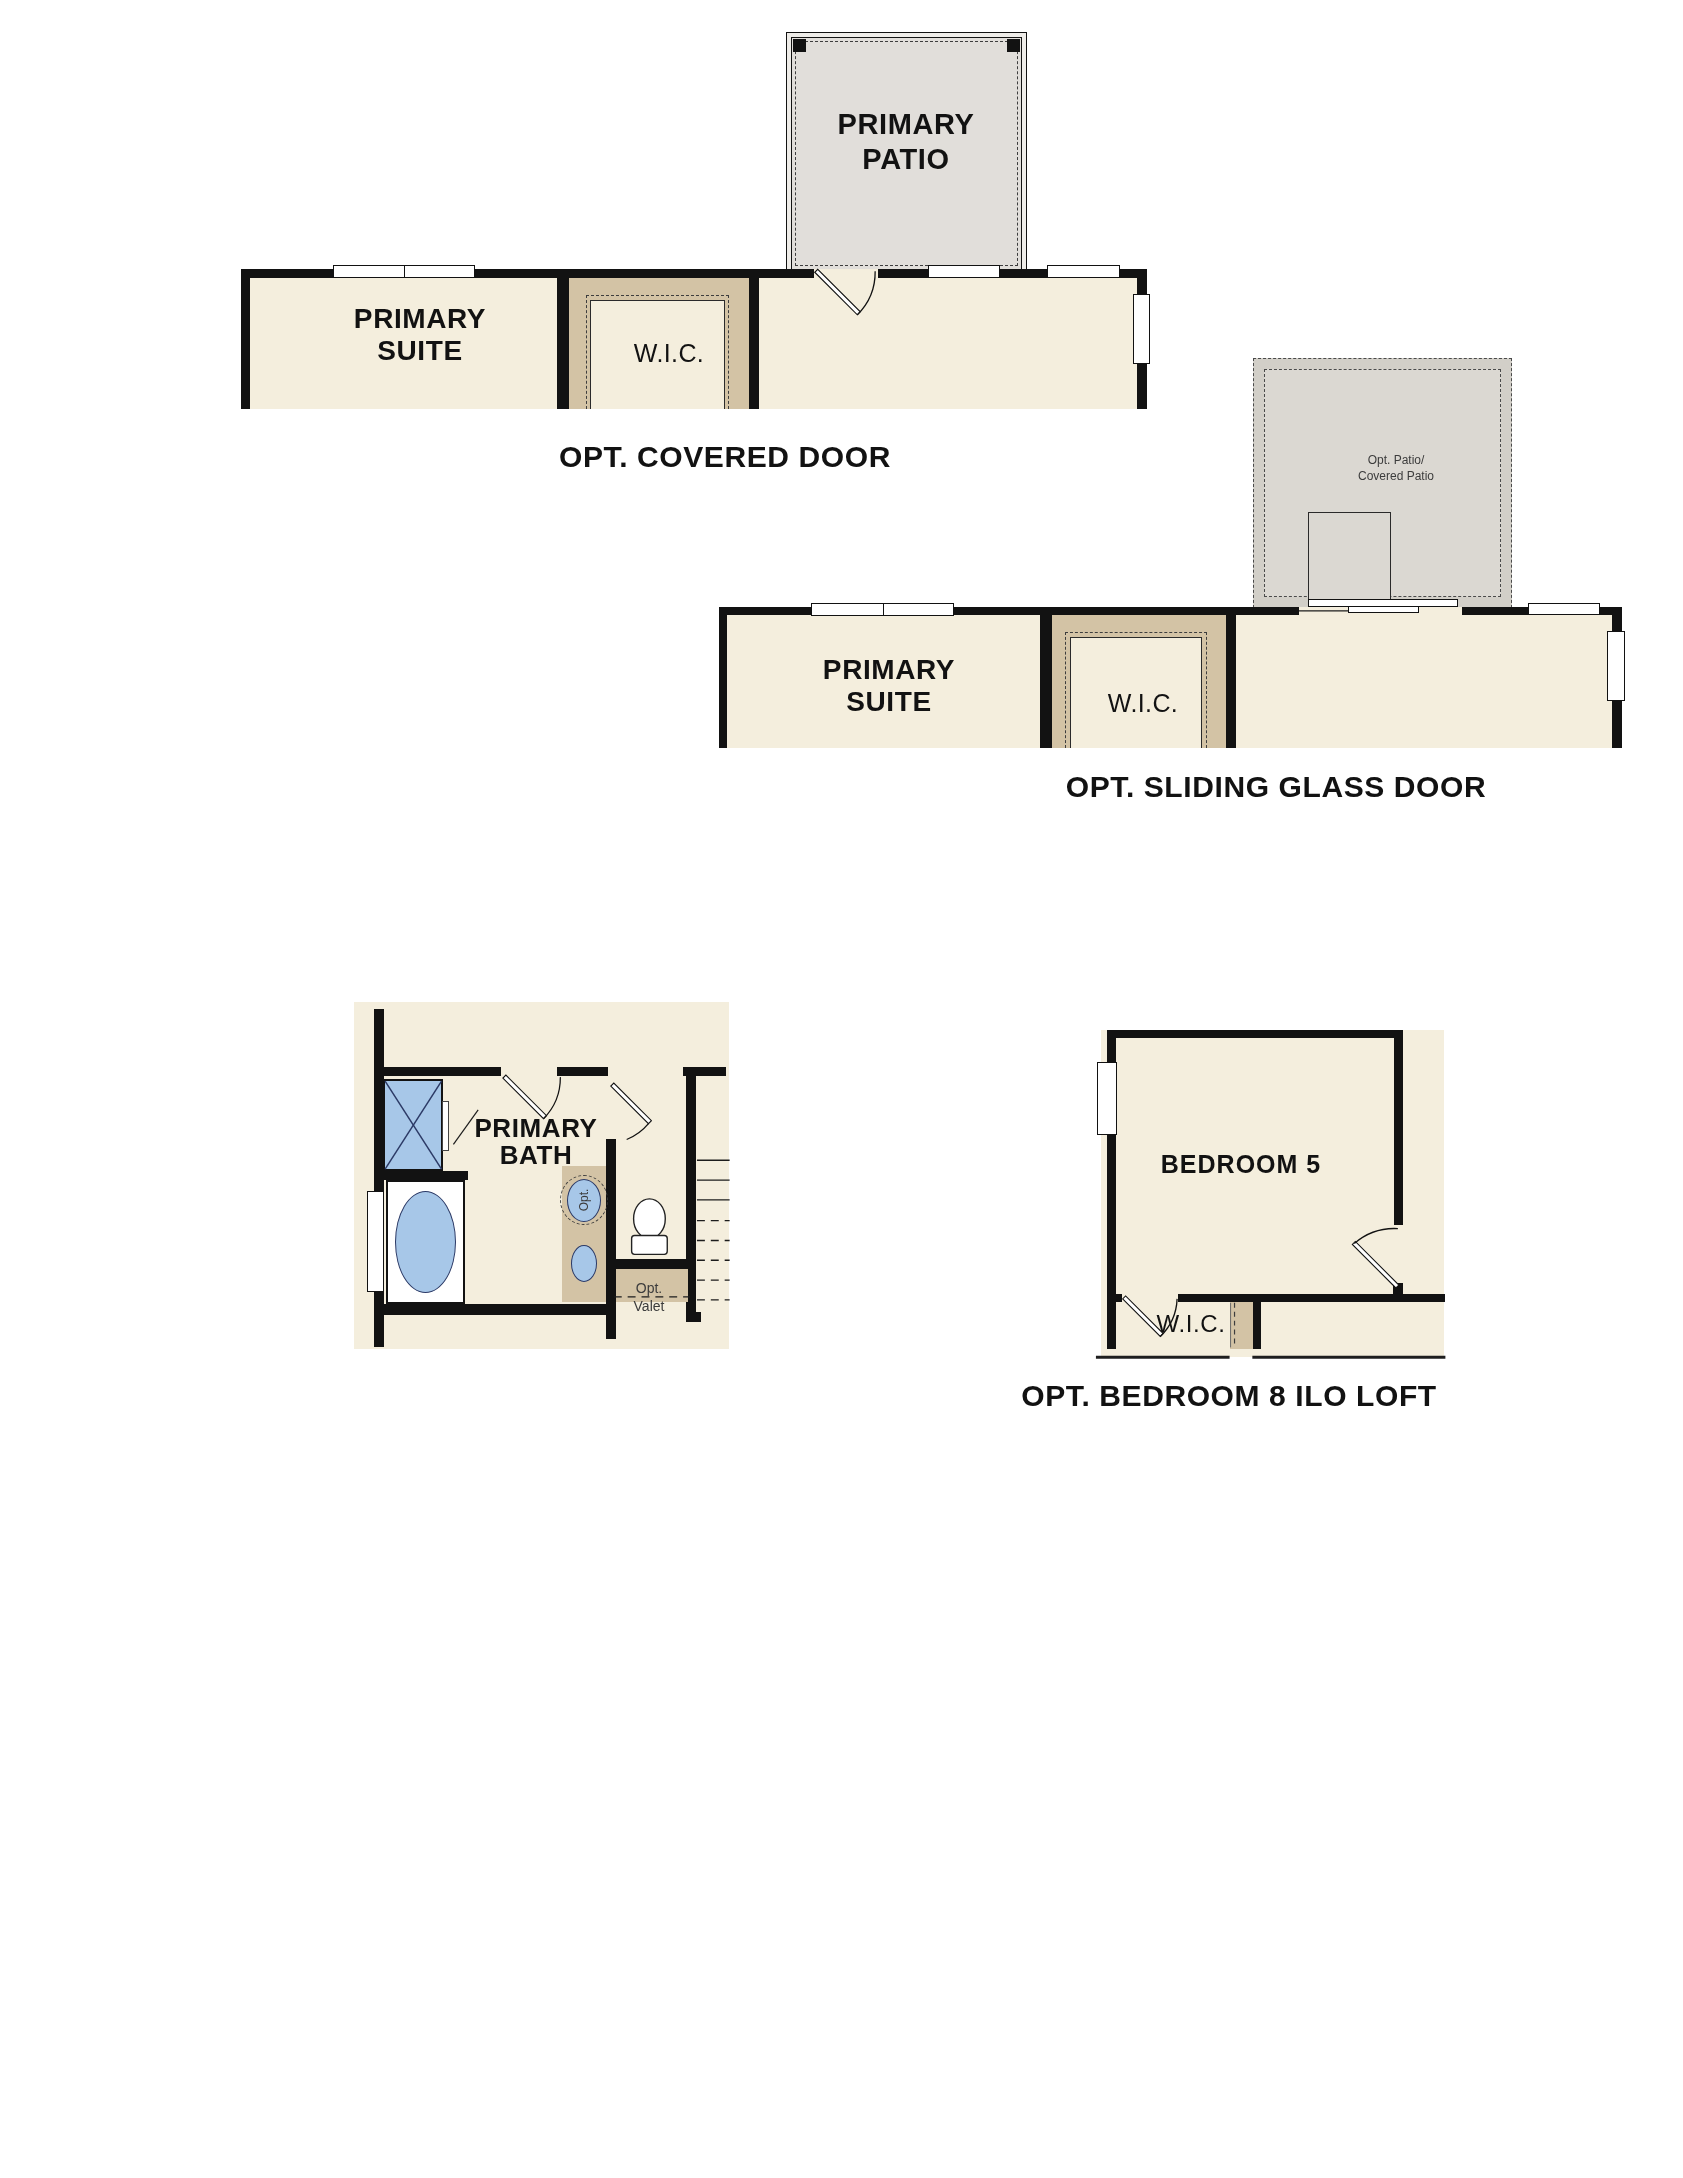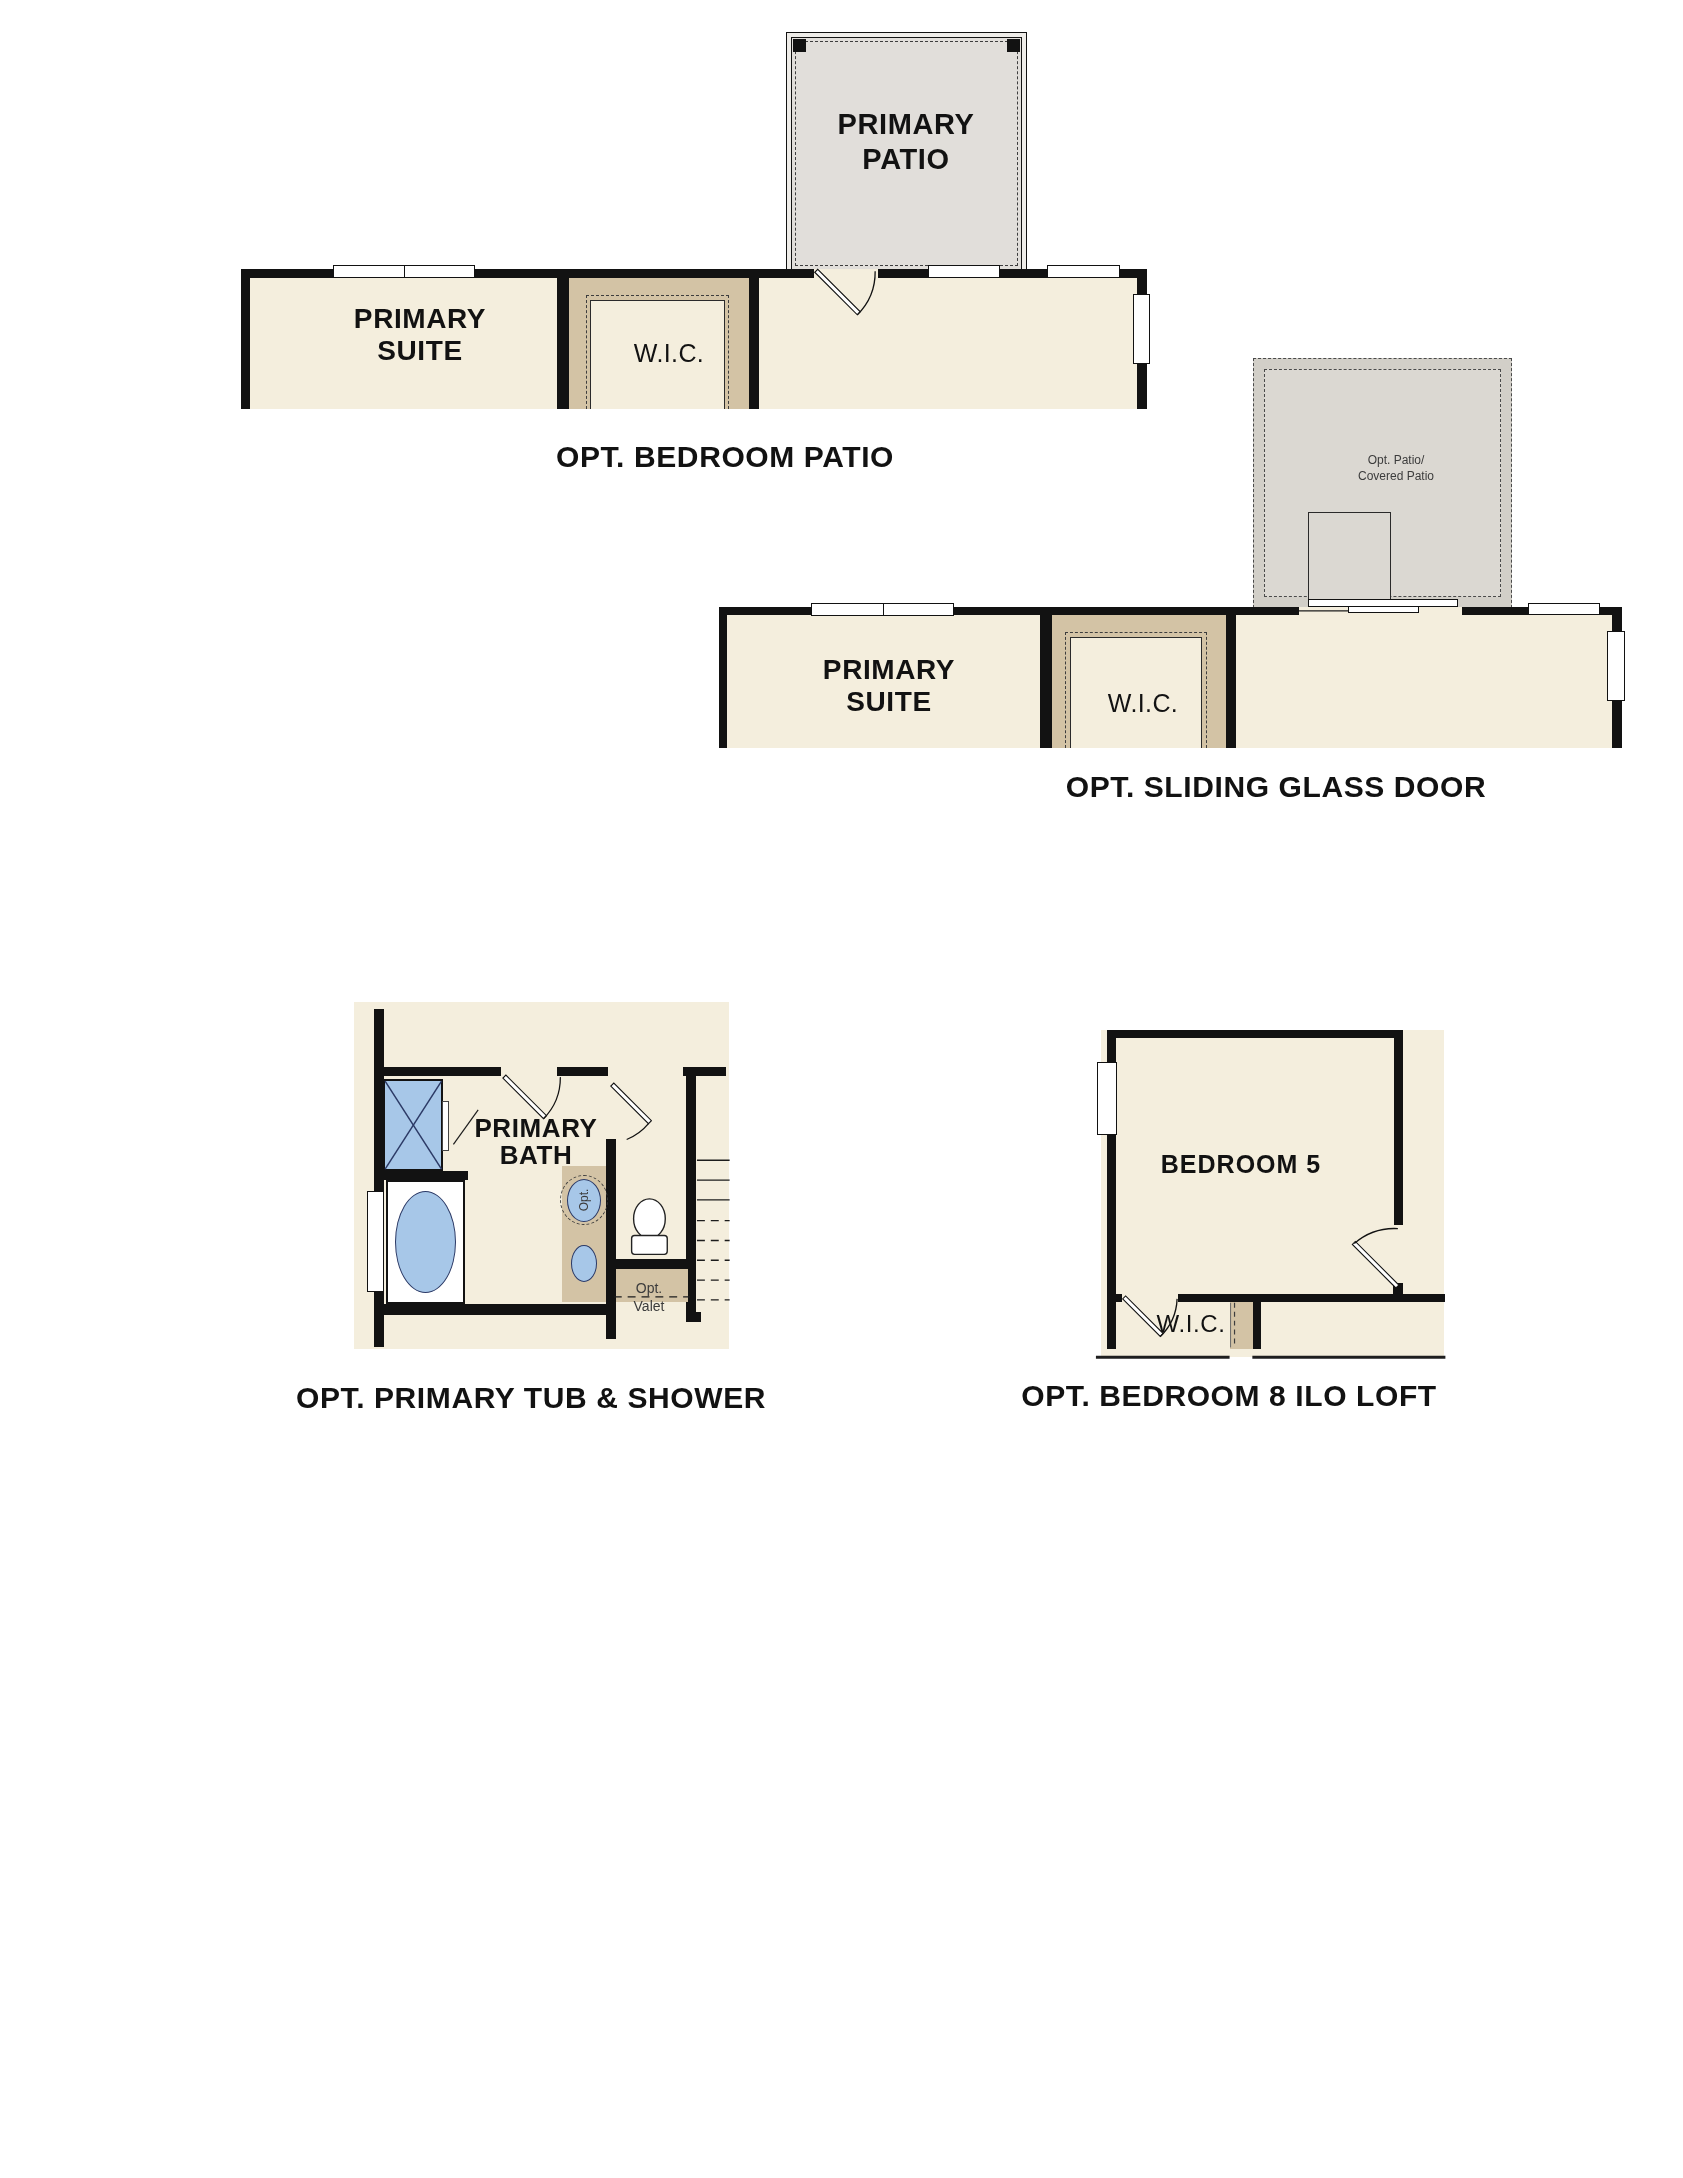--- a/index.html
+++ b/index.html
@@ -175,21 +175,21 @@
 
   <div class="lbl roomlbl" style="left:420px;top:335px">
     <div>PRIMARY</div>
     <div>SUITE</div>
   </div>
   <div class="lbl wiclbl" style="left:669px;top:353px">W.I.C.</div>
   <div class="lbl" style="left:906px;top:142px;font-size:29px;line-height:35px">
     <div>PRIMARY</div>
     <div>PATIO</div>
   </div>
-  <div class="lbl cap" style="left:725px;top:457px">OPT. BEDROOM PATIO</div>
+  <div class="lbl cap" style="left:725px;top:457px">OPT. COVERED DOOR</div>
 
   <div class="lbl roomlbl" style="left:889px;top:686px">
     <div>PRIMARY</div>
     <div>SUITE</div>
   </div>
   <div class="lbl wiclbl" style="left:1143px;top:703px">W.I.C.</div>
   <div class="smalltxt" style="left:1396px;top:468px;font-size:12px;line-height:16px">
     <div>Opt. Patio/</div>
     <div>Covered Patio</div>
   </div>
@@ -197,20 +197,19 @@
 
   <div class="lbl" style="left:536px;top:1142px;font-size:26px;line-height:27px">
     <div>PRIMARY</div>
     <div>BATH</div>
   </div>
   <div class="smalltxt" style="left:584px;top:1200px;font-size:12px;transform:translate(-50%,-50%) rotate(-90deg)">Opt.</div>
   <div class="smalltxt" style="left:649px;top:1297px;font-size:14px;line-height:18px">
     <div>Opt.</div>
     <div>Valet</div>
   </div>
-  <div class="lbl cap" style="left:531px;top:1398px">OPT. PRIMARY TUB &amp; SHOWER</div>
 
   <div class="lbl" style="left:1241px;top:1164px;font-size:25px;letter-spacing:1px">BEDROOM 5</div>
   <div class="lbl" style="left:1191px;top:1324px;font-size:24px;font-weight:500">W.I.C.</div>
   <div class="lbl cap" style="left:1229px;top:1396px">OPT. BEDROOM 8 ILO LOFT</div>
 
 </div>
 
 
 </body></html>

